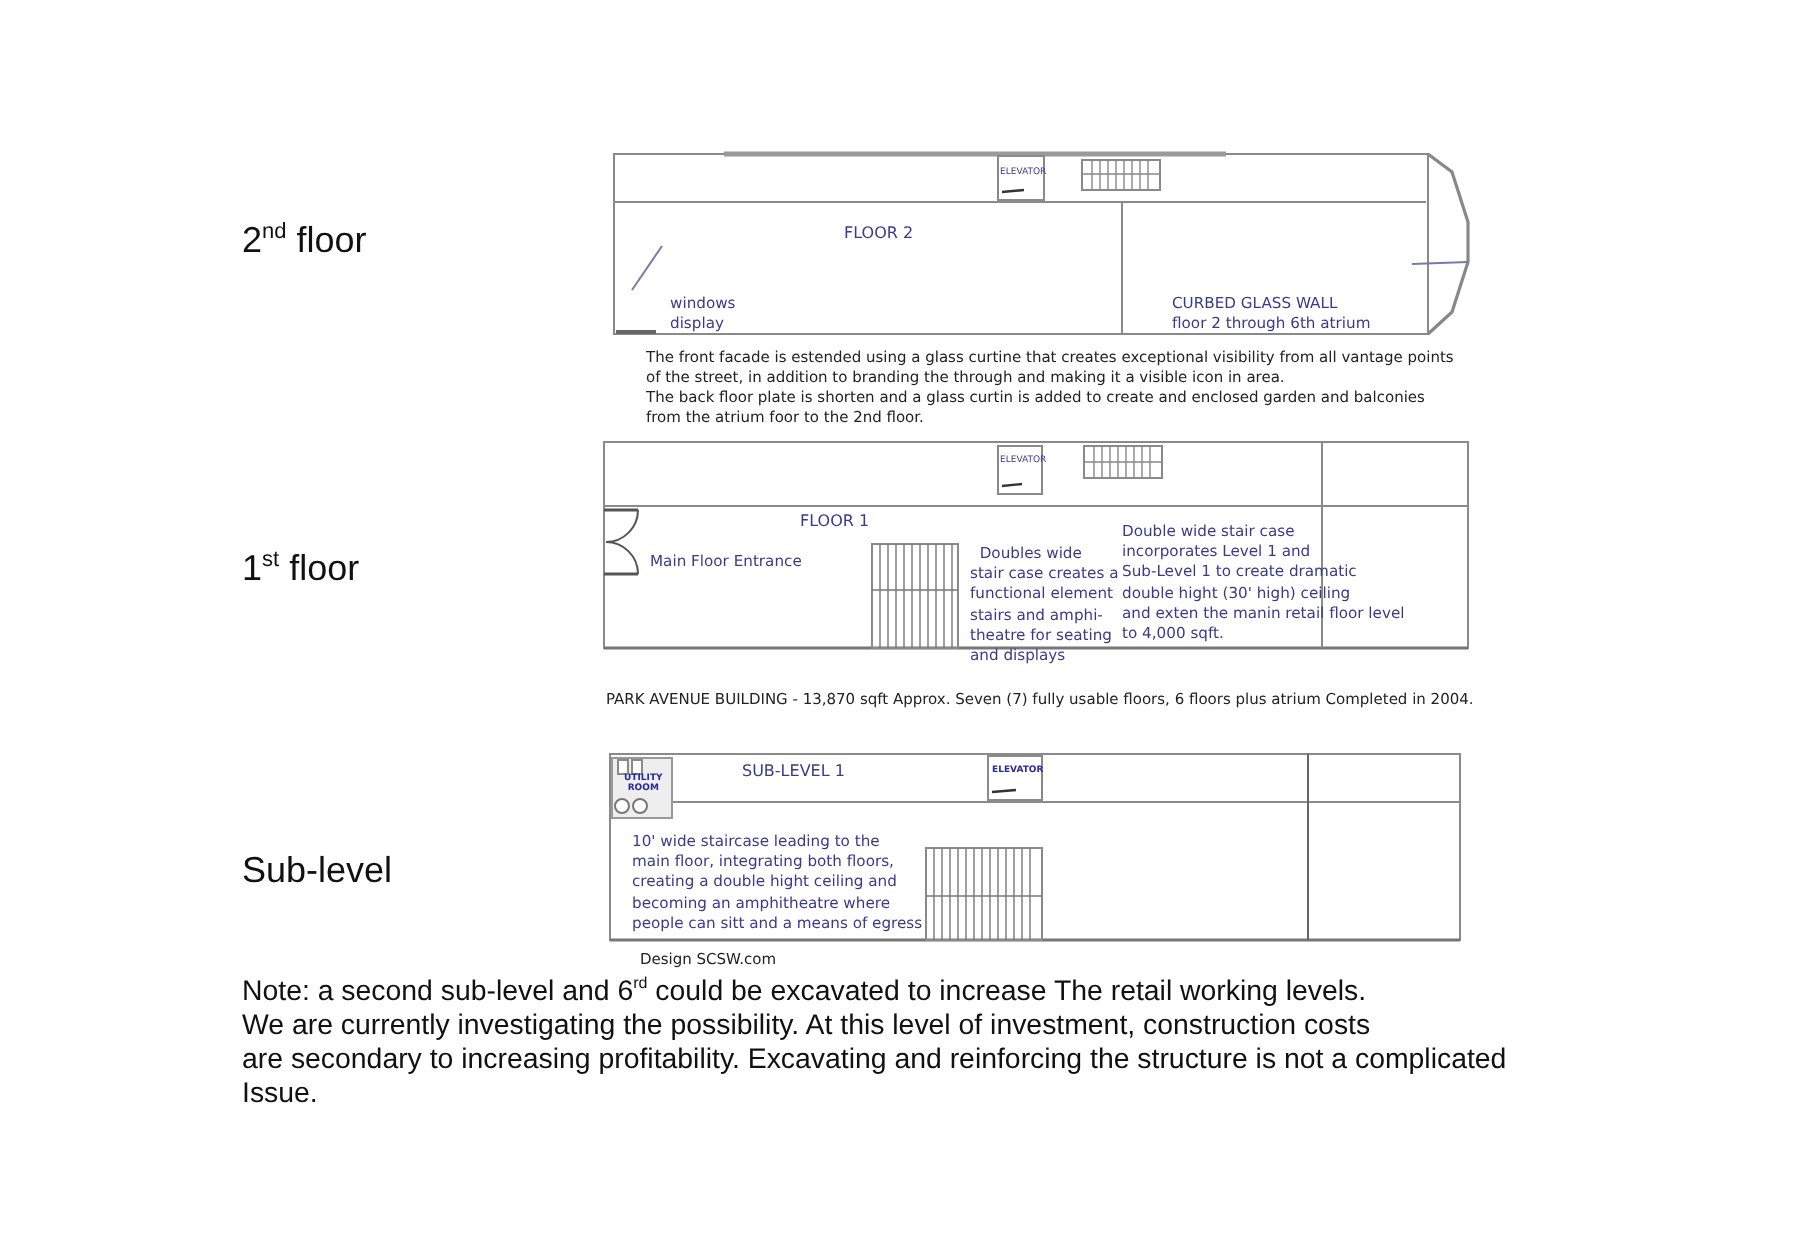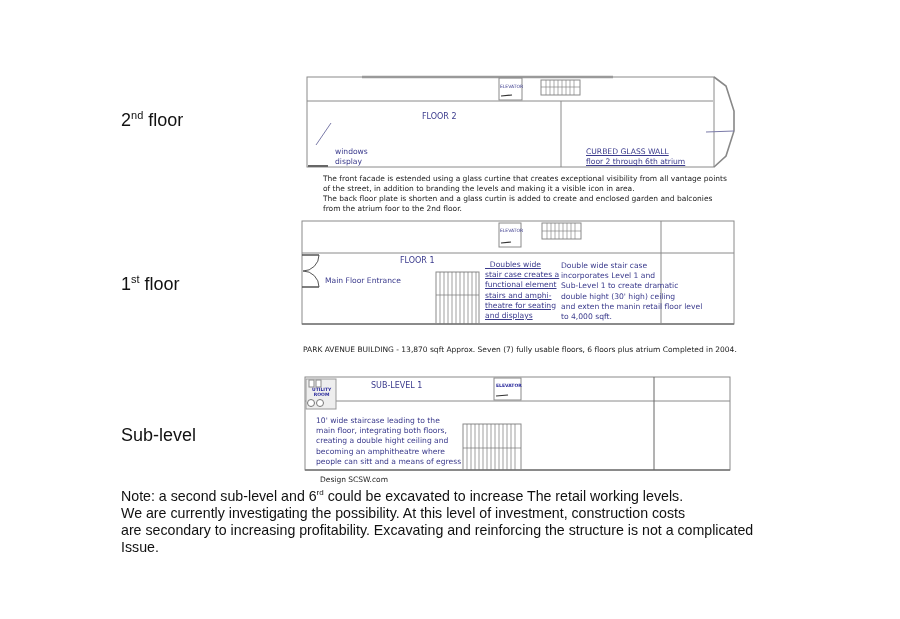--- a/index.html
+++ b/index.html
@@ -54,27 +54,27 @@
           <line x1="235" y1="11" x2="274" y2="11"></line>
       </g>
       <line x1="25" y1="47" x2="10" y2="69" stroke="#7a7aa8"></line>
       <line x1="2" y1="90" x2="22" y2="90" stroke="#666" stroke-width="2"></line>
     </g>
   </svg>
   <div class="elev-label" style="left:194px; top:8px;">ELEVATOR</div>
   <div class="plan-text plan-title" style="left:116px; top:36px;">FLOOR 2</div>
   <div class="plan-text" style="left:29px; top:71px;">windows
 display</div>
-  <div class="plan-text" style="left:280px; top:71px;text-decoration:underline;">CURBED GLASS WALL
+  <div class="plan-text" style="left:280px; top:71px;">CURBED GLASS WALL
 floor 2 through 6th atrium</div>
 </div>
 
 <div class="desc" style="left:323px; top:174px;">
   <p>The front facade is estended using a glass curtine that creates exceptional visibility from all vantage points</p>
-  <p>of the street, in addition to branding the levels and making it a visible icon in area.</p>
+  <p>of the street, in addition to branding the through and making it a visible icon in area.</p>
   <p>The back floor plate is shorten and a glass curtin is added to create and enclosed garden and balconies</p>
   <p>from the atrium foor to the 2nd floor.</p>
 </div>
 
 <div class="plan" style="left:301px; top:220px; width:436px; height:106px;">
   <svg width="436" height="106">
     <g stroke="#8a8a8a" fill="none" stroke-width="1">
       <rect x="1" y="1" width="432" height="103"></rect>
       <line x1="1" y1="104" x2="433" y2="104" stroke="#777" stroke-width="1.6"></line>
       <line x1="1" y1="33" x2="433" y2="33"></line>
@@ -111,21 +111,21 @@
           <line x1="167" y1="52" x2="167" y2="104"></line>
           <line x1="171" y1="52" x2="171" y2="104"></line>
         <line x1="175" y1="52" x2="175" y2="104"></line>
           <line x1="135" y1="75" x2="178" y2="75"></line>
       </g>
     </g>
   </svg>
   <div class="elev-label" style="left:199px; top:8px;">ELEVATOR</div>
   <div class="plan-text plan-title" style="left:99px; top:36px;">FLOOR 1</div>
   <div class="plan-text" style="left:24px; top:56px;">Main Floor Entrance</div>
-  <div class="plan-text" style="left:184px; top:40px;text-decoration:underline;">  Doubles wide
+  <div class="plan-text" style="left:184px; top:52px;">  Doubles wide
 stair case creates a
 functional element
 stairs and amphi-
 theatre for seating
 and displays</div>
   <div class="plan-text" style="left:260px; top:41px;">Double wide stair case
 incorporates Level 1 and
 Sub-Level 1 to create dramatic
 double hight (30' high) ceiling
 and exten the manin retail floor level

